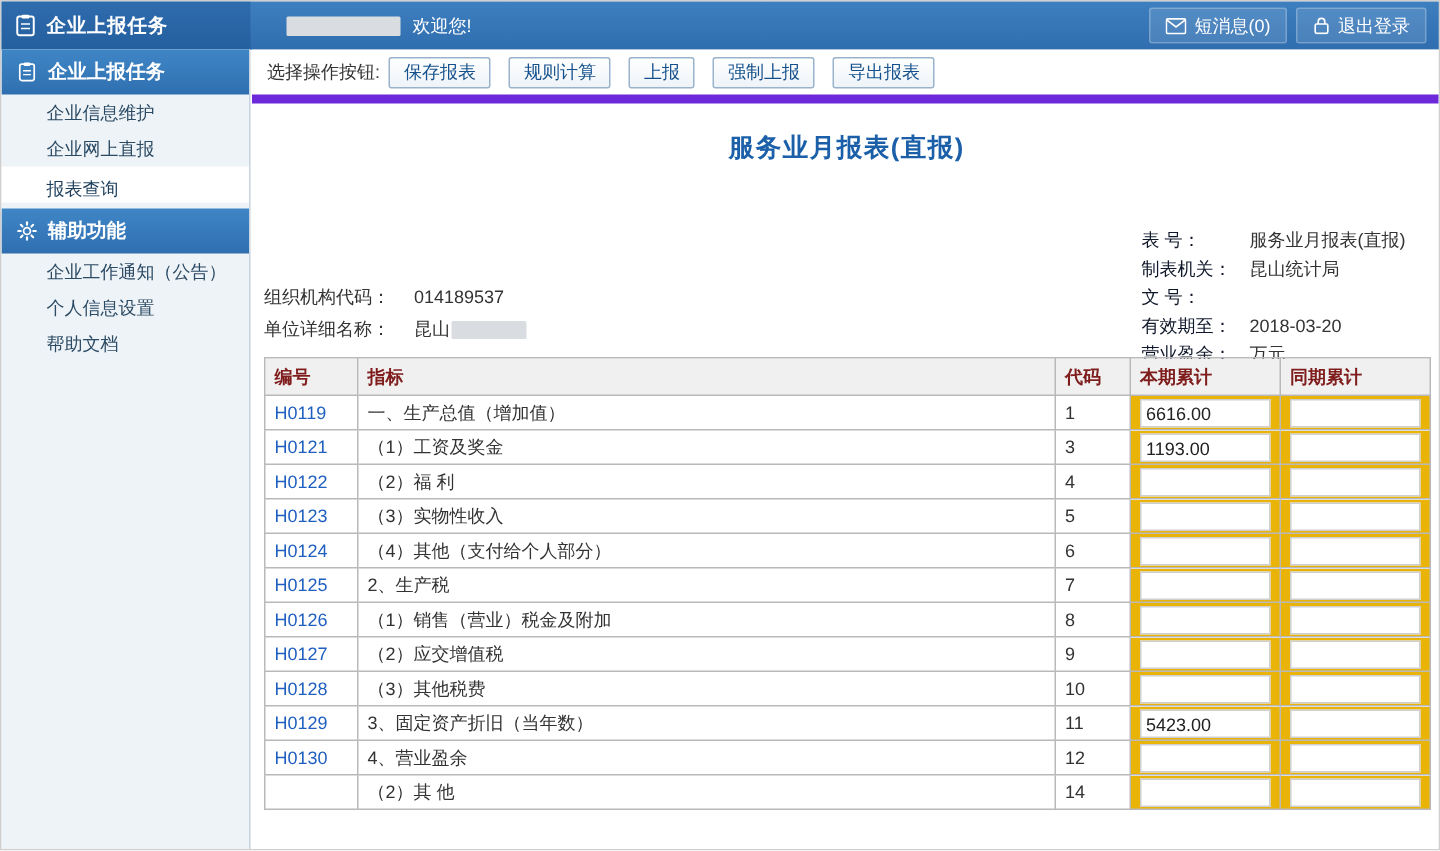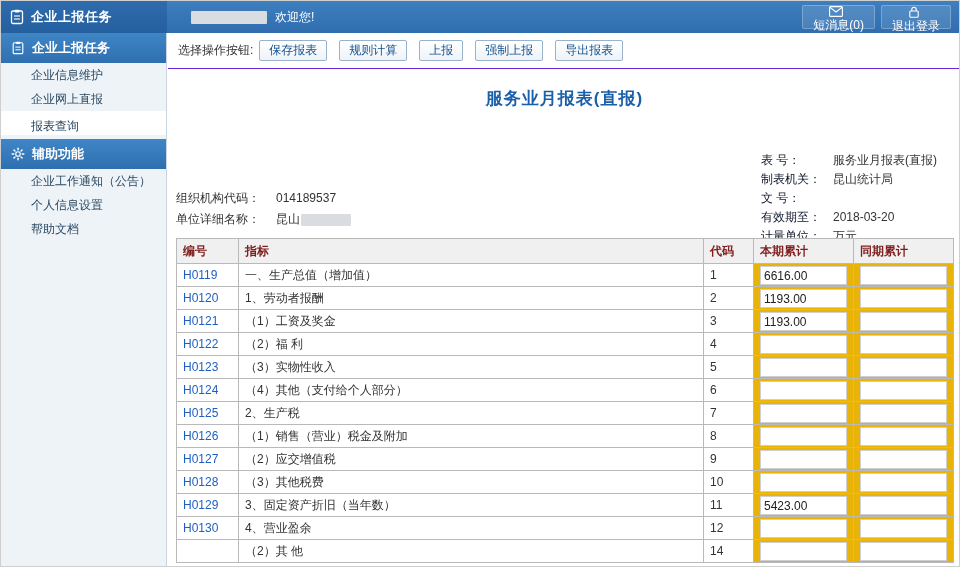--- a/index.html
+++ b/index.html
@@ -84,21 +84,20 @@
     height: 22px;
     padding: 0 10px;
     margin-left: 6px;
     background: rgba(255,255,255,0.12);
     border: 1px solid rgba(255,255,255,0.25);
     border-radius: 2px;
     color: #ffffff;
     font-size: 12px;
     cursor: pointer;
     white-space: nowrap;
-    flex-direction: column;
   }
   .top-btn .ic { margin-right: 5px; display:inline-flex; }
 
   
   .sidebar {
     position: absolute;
     left: 0; top: 32px;
     width: 166px;
     height: 535px;
     background: #eef3f8;
@@ -142,21 +141,21 @@
     width: 793px;
     height: 535px;
     background: #ffffff;
     overflow: hidden;
   }
   .toolbar {
     height: 36px;
     display: flex;
     align-items: center;
     padding-left: 10px;
-    border-bottom: 1px solid #6d28d9;
+    border-bottom: 6px solid #6d28d9;
     box-sizing: border-box;
   }
   .toolbar-label {
     font-size: 12px;
     color: #333;
     margin-right: 6px;
   }
   .tb-btn {
     height: 21px;
     line-height: 19px;
@@ -396,21 +395,21 @@
       </div>
       <div class="row">
         <span class="k">文 号：</span>
         <span class="v"></span>
       </div>
       <div class="row">
         <span class="k">有效期至：</span>
         <span class="v">2018-03-20</span>
       </div>
       <div class="row">
-        <span class="k">计量单位：</span>
+        <span class="k">营业盈余：</span>
         <span class="v">万元</span>
       </div>
     </div>
 
     <div class="meta-left">
       <div class="row">
         <span class="k">组织机构代码：</span>
         <span class="v">014189537</span>
       </div>
       <div class="row">
@@ -446,31 +445,20 @@
             <td>一、生产总值（增加值）</td>
             <td>1</td>
             <td class="val filled">
                 <span class="cell-input">6616.00</span>
               </td>
             <td class="val">
                 <span class="cell-input"></span>
               </td>
           </tr>
           <tr>
-            <td class="code"><a>H0120</a></td>
-            <td>1、劳动者报酬</td>
-            <td>2</td>
-            <td class="val filled">
-                <span class="cell-input">1193.00</span>
-              </td>
-            <td class="val">
-                <span class="cell-input"></span>
-              </td>
-          </tr>
-          <tr>
             <td class="code"><a>H0121</a></td>
             <td>（1）工资及奖金</td>
             <td>3</td>
             <td class="val filled">
                 <span class="cell-input">1193.00</span>
               </td>
             <td class="val">
                 <span class="cell-input"></span>
               </td>
           </tr>

